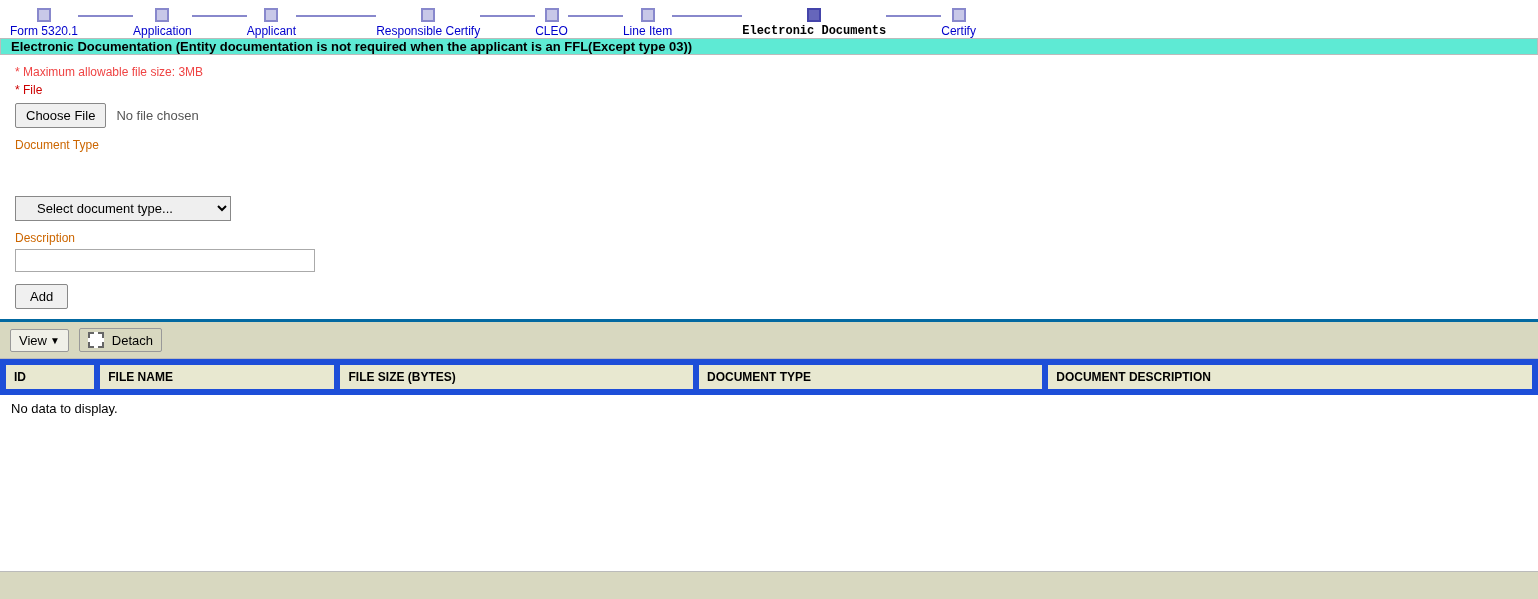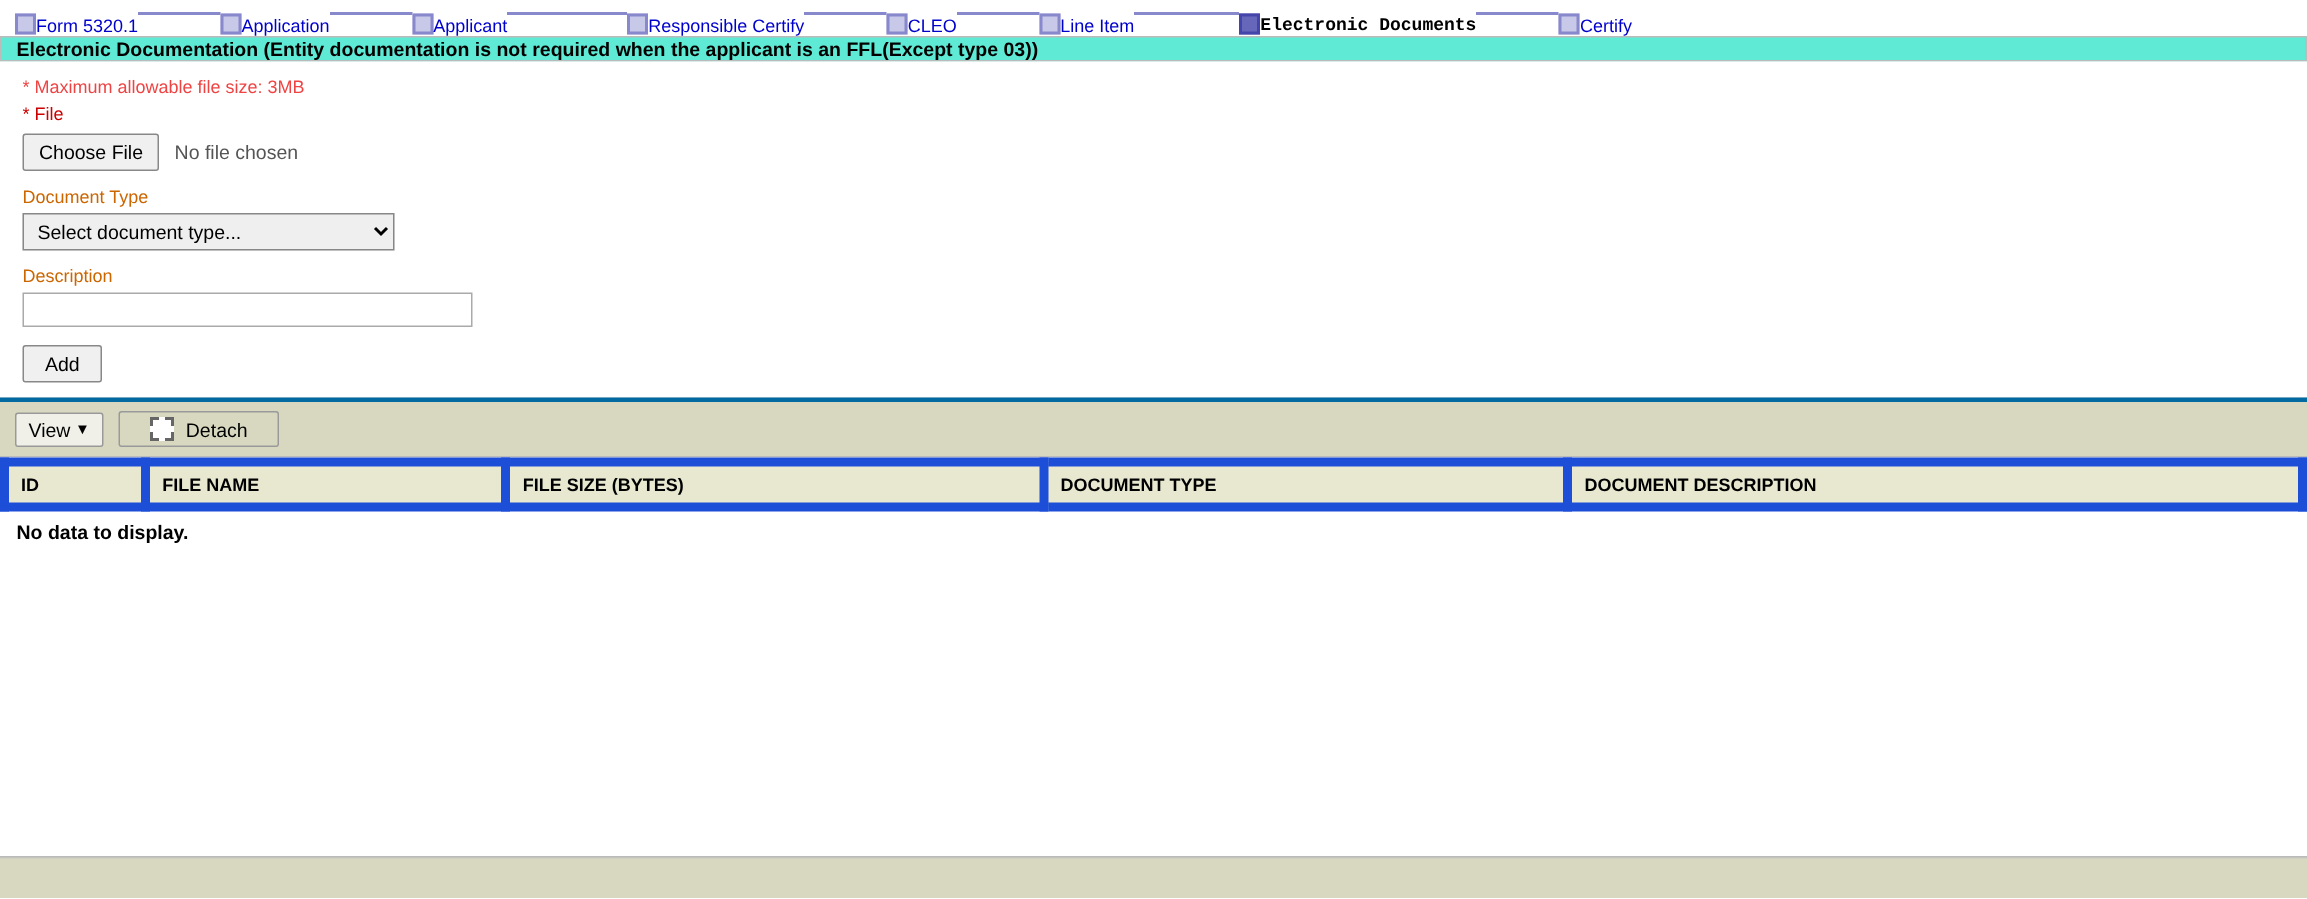--- a/index.html
+++ b/index.html
@@ -94,26 +94,27 @@
       font-size: 13px;
     }
 
     .doc-type-label {
       color: #cc6600;
       font-size: 12px;
       margin-bottom: 4px;
     }
 
     .doc-type-select {
-      width: 248px;
-      padding: 3px 5px;
+      width: 216px;
+      padding: 3px 17px;
       font-size: 13px;
       border: 1px solid #888;
       margin-bottom: 10px;
       appearance: auto;
+      margin-top: 40px;
     }
 
     .desc-label {
       color: #cc6600;
       font-size: 12px;
       margin-bottom: 4px;
     }
 
     .desc-input {
       width: 300px;
@@ -152,21 +153,21 @@
       border: 1px solid #999;
       cursor: pointer;
       font-size: 13px;
       border-radius: 2px;
     }
 
     .detach-btn {
       display: flex;
       align-items: center;
       gap: 5px;
-      padding: 3px 20px;
+      padding: 3px 8px;
       background: transparent;
       border: 1px solid #999;
       cursor: pointer;
       font-size: 13px;
       border-radius: 2px;
     }
 
     
     .data-table {
       width: 100%;
@@ -182,21 +183,20 @@
       font-weight: bold;
       text-align: left;
       color: #000;
     }
 
     .data-table td {
       border: 1px solid #ccc;
       padding: 5px 8px;
       font-size: 13px;
       color: #333;
-      font-weight: bold;
     }
 
     .no-data-row td {
       border: none;
       padding: 6px 8px;
       color: #000;
     }
 
     .table-container {
       background: #f5f5e8;
@@ -209,21 +209,21 @@
       padding: 8px 10px 0 10px;
     }
 
     .step-group {
       display: flex;
       align-items: center;
     }
 
     .step-node {
       display: flex;
-      flex-direction: row;
+      flex-direction: column;
       align-items: center;
     }
 
     .connector-line {
       width: 55px;
       height: 2px;
       background: #8888cc;
       margin-bottom: 14px;
     }
   </style>

